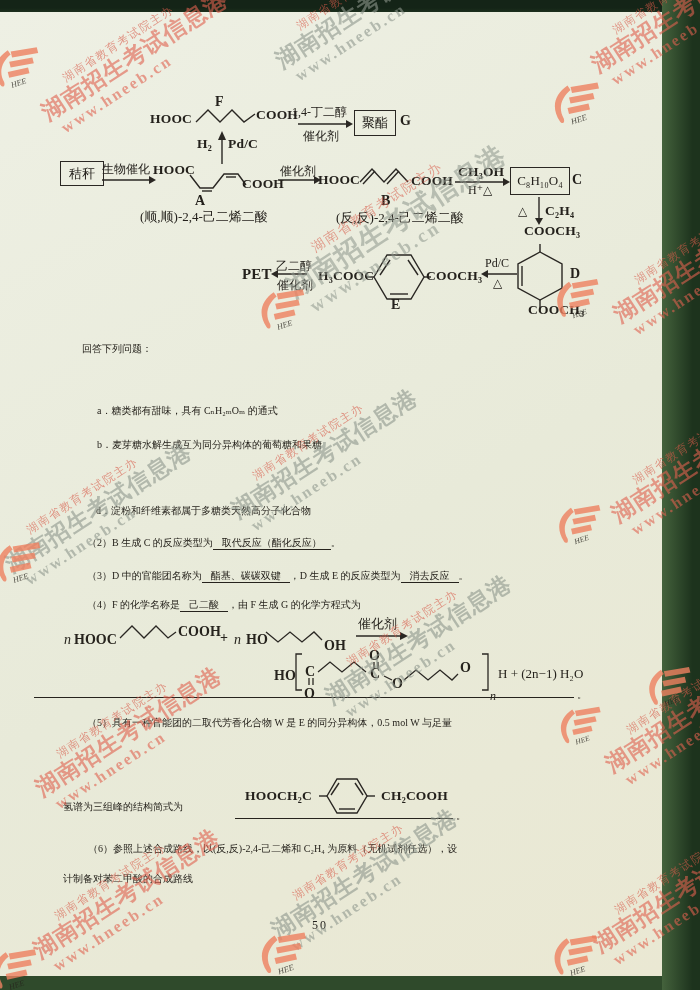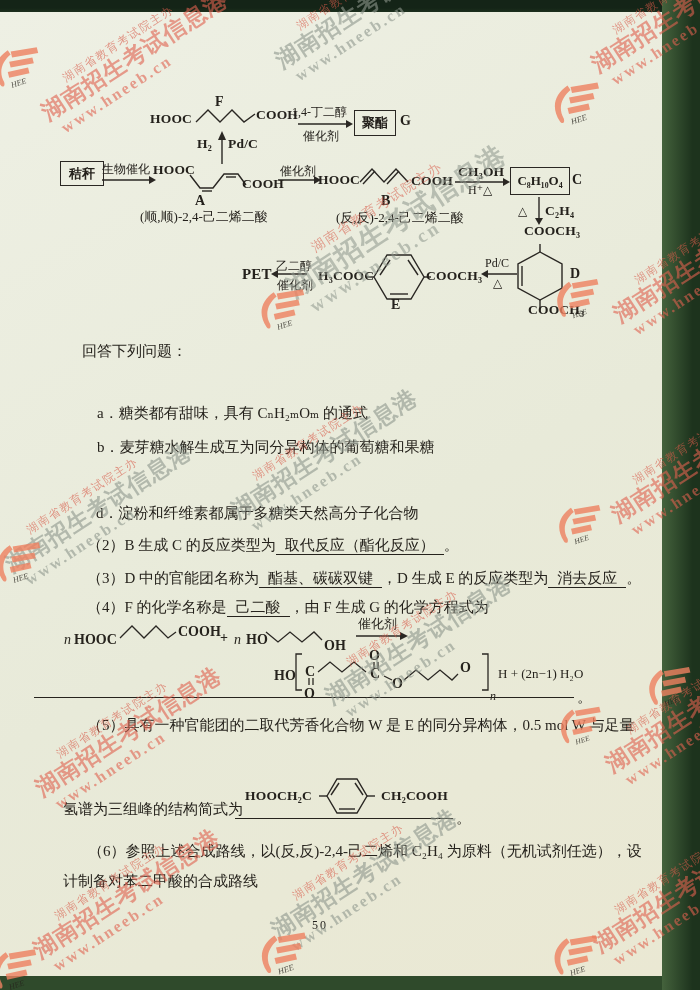--- a/index.html
+++ b/index.html
@@ -10,25 +10,25 @@
           background:linear-gradient(90deg,#44623c,#1d331d 80%); }
   .paper { position:absolute; left:0; top:12px; width:662px; height:964px;
           background:linear-gradient(150deg,#eef0e4,#e8ead9 55%,#eae8d3); }
 
   
   .flow { position:absolute; left:0; top:60px; }
   .dt { position:absolute; font-size:13.5px; font-weight:bold; white-space:nowrap; letter-spacing:.2px; }
   .dc { position:absolute; font-size:12px; white-space:nowrap; }
   .dl { position:absolute; font-size:14px; font-weight:bold; }
   .dbox { position:absolute; border:1.4px solid #2a2723; display:flex; align-items:center;
-          justify-content:center; font-size:13px; font-weight:bold; background:transparent; }
+          justify-content:center; font-size:13px; font-weight:normal; background:transparent; }
   .dname { position:absolute; font-size:13px; white-space:nowrap; }
 
   
-  .ql { position:absolute; font-size:15px; white-space:nowrap; color:#26231d; }
+  .ql { position:absolute; font-size:10px; white-space:nowrap; color:#26231d; }
   .ans { display:inline-block; border-bottom:1.3px solid #26231d; padding:0 9px; line-height:1.05; }
   .ans-wide { padding:0 22px; }
   .rule { position:absolute; border-top:1.3px solid #26231d; }
 
   
   .wm { position:absolute; transform:rotate(-33deg); white-space:nowrap; line-height:1.12;
         opacity:.6; pointer-events:none; }
   .wm .l1 { margin-left:36px; font-size:11.5px; color:#d85a49; letter-spacing:1.5px; }
   .wm .l2 { font-size:23px; font-weight:bold; letter-spacing:1px; }
   .wm .l3 { margin-left:8px; font-size:16px; letter-spacing:2.5px; font-weight:bold; }

